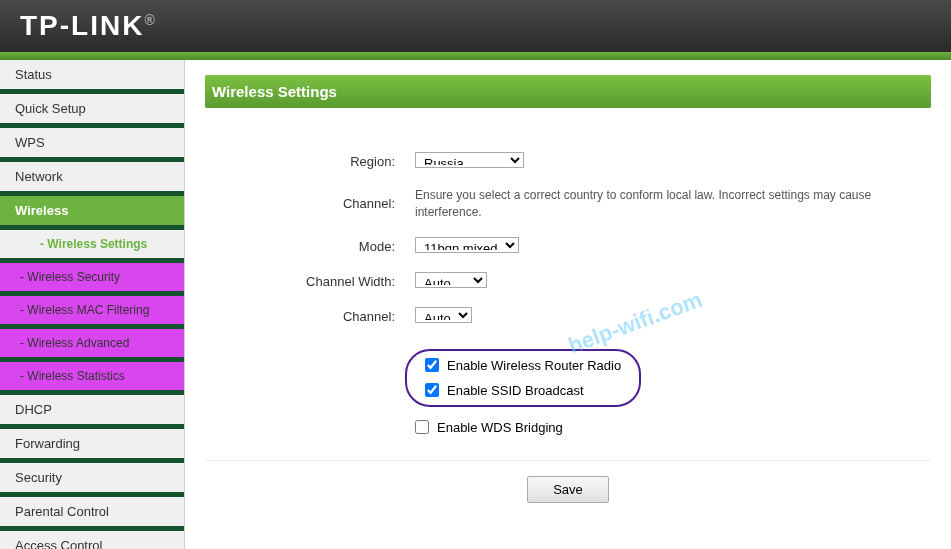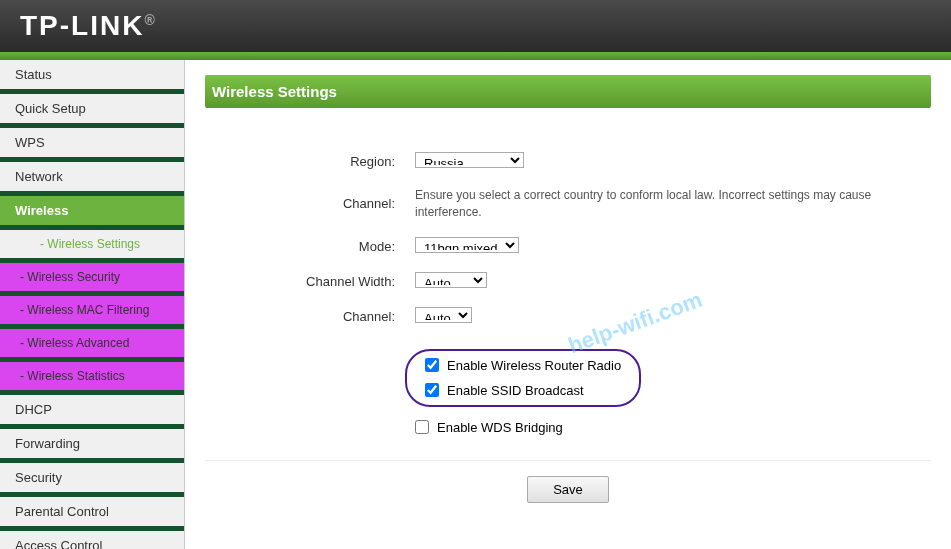--- a/index.html
+++ b/index.html
@@ -53,21 +53,21 @@
       color: white;
       font-weight: bold;
     }
     .sidebar-item.sub {
       padding-left: 20px;
       font-size: 12px;
       background: #d946ef;
     }
     .sidebar-item.sub.active-sub {
       color: #6db33f;
-      font-weight: normal;
+      font-weight: bold;
       background: #f0f0f0;
       padding-left: 40px;
     }
 
     
     #main {
       flex: 1;
       padding: 15px 20px;
       background: #fff;
     }

